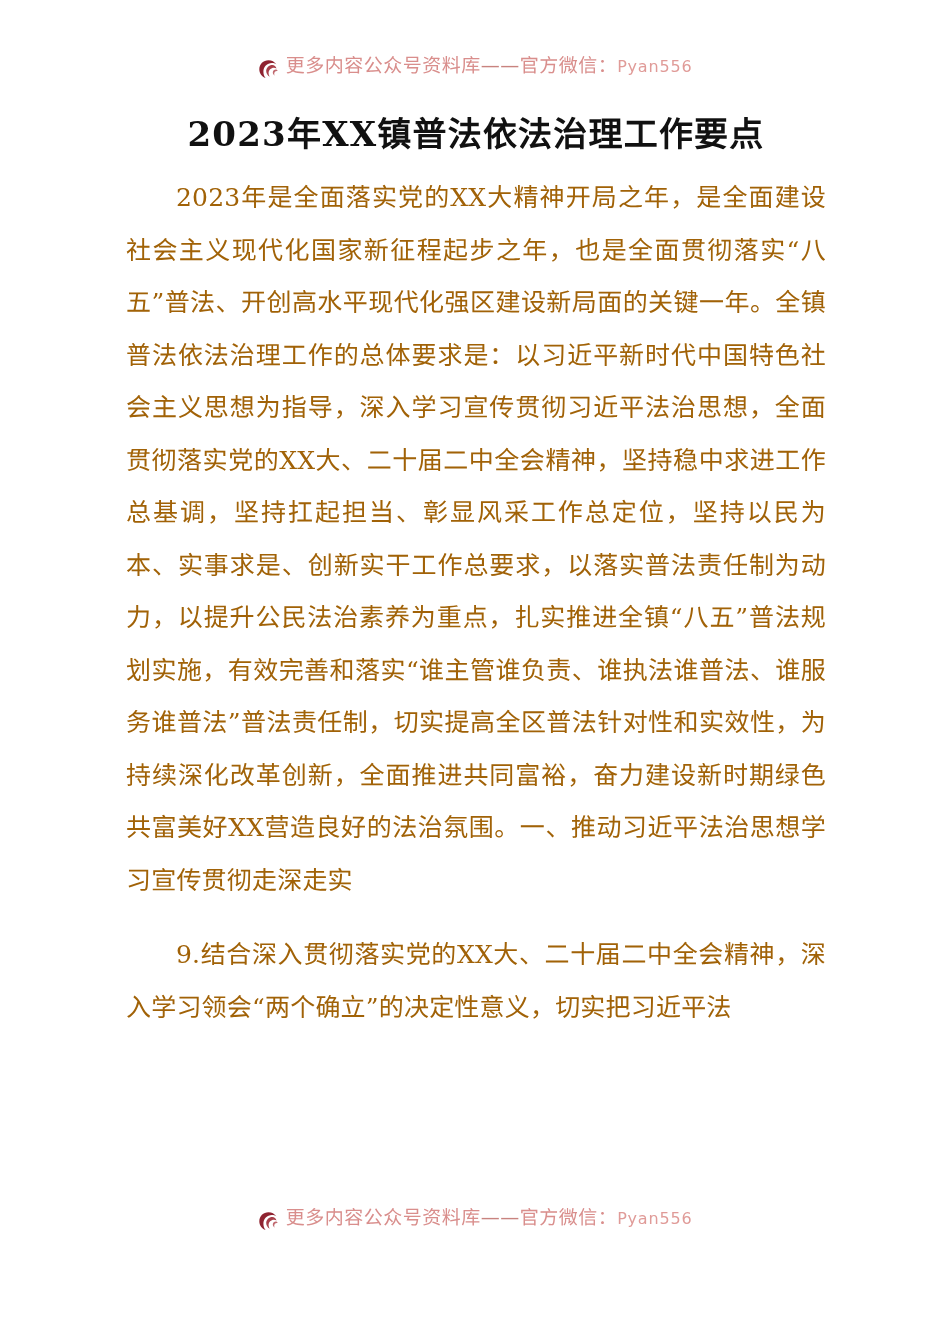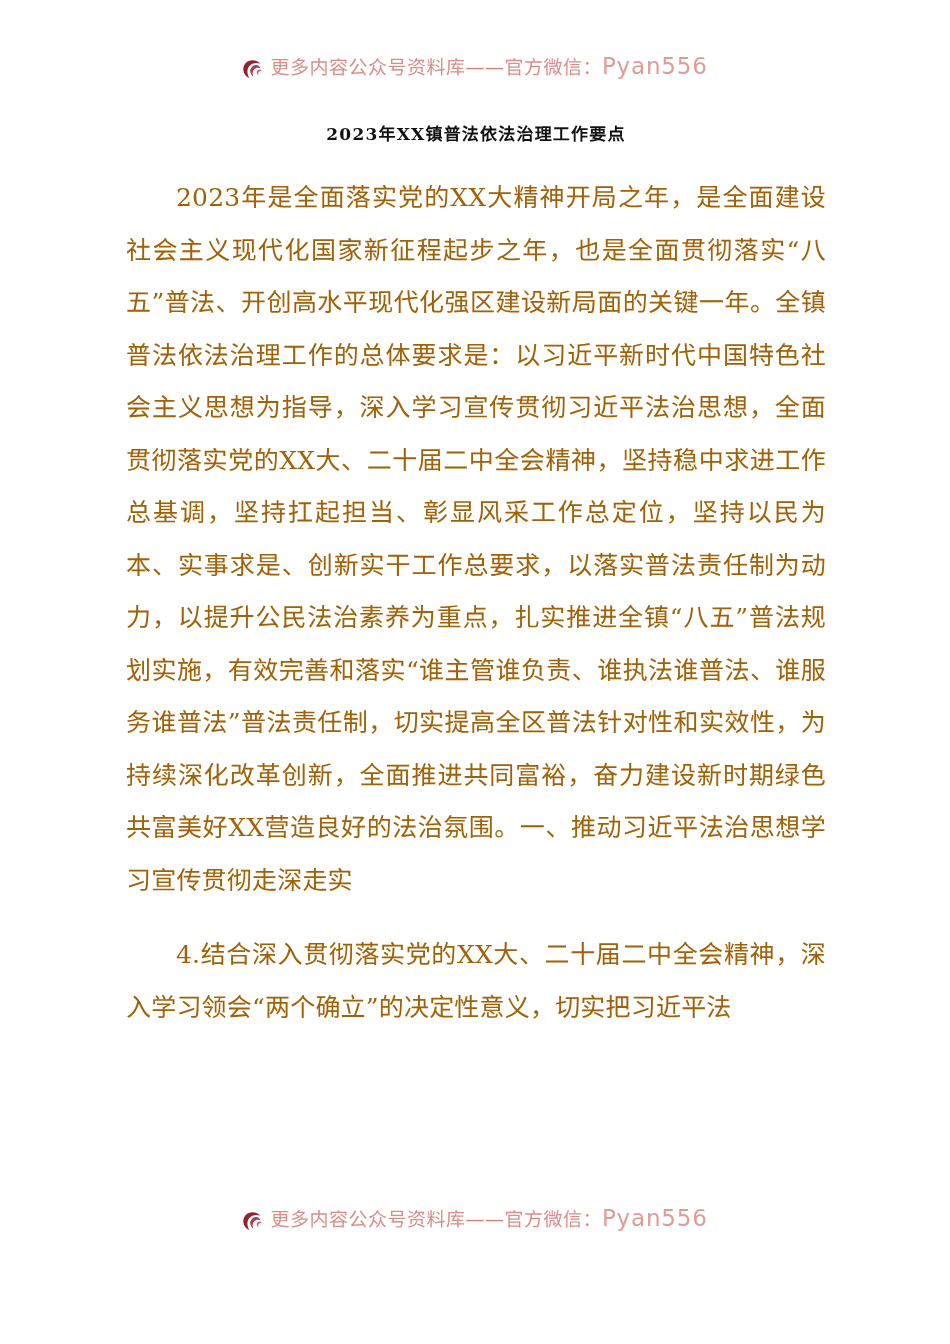--- a/index.html
+++ b/index.html
@@ -64,36 +64,36 @@
     font-size: 19px;
     line-height: 26px;
     letter-spacing: 0.5px;
     color: #d98e8c;
     white-space: nowrap;
     transform: translateY(-3px);
   }
   .wm-text .wm-dash { color: #c8837f; }
   .wm-text .wm-id {
     color: #e09b98;
-    font-size: 23px;
+    font-size: 16px;
     letter-spacing: 0.8px;
   }
 
   
   .doc {
     position: absolute;
     left: 126px;
     top: 112px;
     width: 700px;
   }
 
   .doc-title {
     font-family: "DejaVu Serif", "Liberation Serif", serif;
     font-weight: bold;
-    font-size: 17px;
+    font-size: 34px;
     line-height: 44px;
     text-align: center;
     letter-spacing: 1.2px;
     color: #111111;
     margin: 0 0 16px 0;
     white-space: nowrap;
   }
 
   .doc-para {
     font-family: "DejaVu Serif", "Liberation Serif", serif;
@@ -123,21 +123,21 @@
           <path d="M17.9 10.6 C16.2 10.6 14.8 11.9 14.8 13.6 C14.8 14.9 15.6 16.0 16.7 16.4 C16.4 15.9 16.2 15.3 16.2 14.7 C16.2 13.2 17.4 12.0 18.9 12.0 L19.6 12.0 C19.4 11.2 18.7 10.6 17.9 10.6 Z" fill="#c06a70"></path>
         </svg>
       </span>
       <span class="wm-text"><span>更多内容公众号资料库</span><span class="wm-dash">——</span><span>官方微信：</span><span class="wm-id">Pyan556</span></span>
     </div>
   </div>
 
   <div class="doc">
     <h1 class="doc-title">2023年XX镇普法依法治理工作要点</h1>
     <p class="doc-para">2023年是全面落实党的XX大精神开局之年，是全面建设社会主义现代化国家新征程起步之年，也是全面贯彻落实“八五”普法、开创高水平现代化强区建设新局面的关键一年。全镇普法依法治理工作的总体要求是：以习近平新时代中国特色社会主义思想为指导，深入学习宣传贯彻习近平法治思想，全面贯彻落实党的XX大、二十届二中全会精神，坚持稳中求进工作总基调，坚持扛起担当、彰显风采工作总定位，坚持以民为本、实事求是、创新实干工作总要求，以落实普法责任制为动力，以提升公民法治素养为重点，扎实推进全镇“八五”普法规划实施，有效完善和落实“谁主管谁负责、谁执法谁普法、谁服务谁普法”普法责任制，切实提高全区普法针对性和实效性，为持续深化改革创新，全面推进共同富裕，奋力建设新时期绿色共富美好XX营造良好的法治氛围。一、推动习近平法治思想学习宣传贯彻走深走实</p>
-    <p class="doc-para">4.结合深入贯彻落实党的XX大、二十届二中全会精神，深入学习领会“两个确立”的决定性意义，切实把习近平法</p>
+    <p class="doc-para">9.结合深入贯彻落实党的XX大、二十届二中全会精神，深入学习领会“两个确立”的决定性意义，切实把习近平法</p>
   </div>
 
   <div class="watermark watermark-bottom">
     <div class="wm-clip">
       <span class="wm-logo">
         <svg width="21" height="21" viewBox="0 0 21 21" aria-hidden="true">
           <path d="M10.5 1.2 C5.3 1.2 1.3 5.1 1.3 10.3 C1.3 14.4 3.9 17.8 7.6 19.1 C6.2 17.4 5.4 15.2 5.4 12.8 C5.4 7.8 9.1 4.0 13.9 4.0 C15.6 4.0 17.1 4.5 18.3 5.3 C16.6 2.8 13.8 1.2 10.5 1.2 Z" fill="#8f2330"></path>
           <path d="M14.4 6.0 C11.0 6.0 8.2 8.7 8.2 12.1 C8.2 14.6 9.6 16.7 11.7 17.7 C11.0 16.7 10.6 15.5 10.6 14.2 C10.6 11.2 13.0 8.8 16.0 8.8 C16.9 8.8 17.8 9.0 18.5 9.4 C17.9 7.4 16.3 6.0 14.4 6.0 Z" fill="#a8404a"></path>
           <path d="M17.9 10.6 C16.2 10.6 14.8 11.9 14.8 13.6 C14.8 14.9 15.6 16.0 16.7 16.4 C16.4 15.9 16.2 15.3 16.2 14.7 C16.2 13.2 17.4 12.0 18.9 12.0 L19.6 12.0 C19.4 11.2 18.7 10.6 17.9 10.6 Z" fill="#c06a70"></path>
         </svg>

